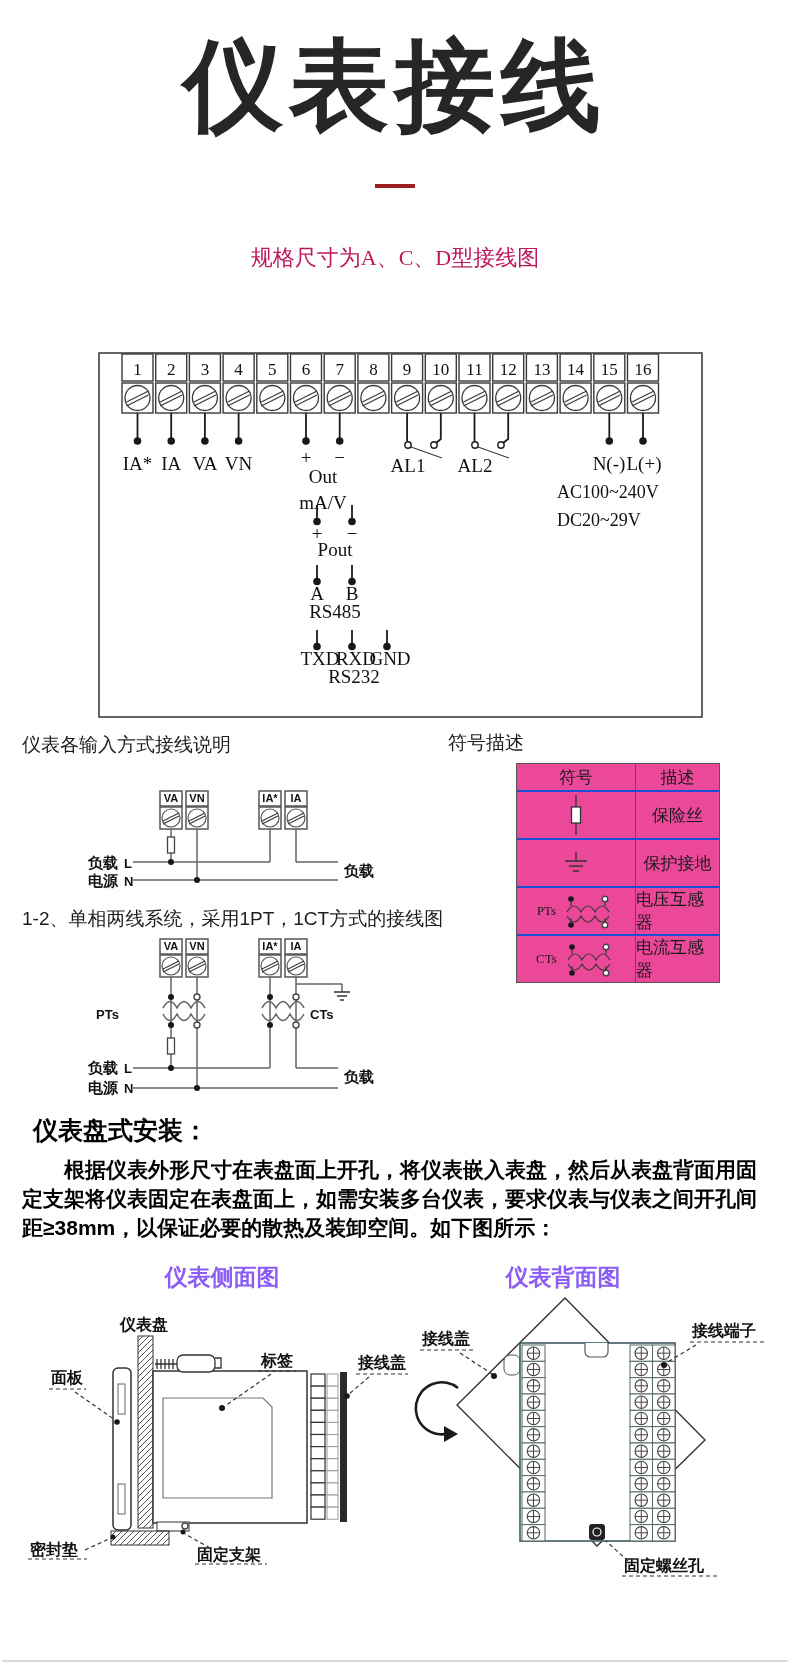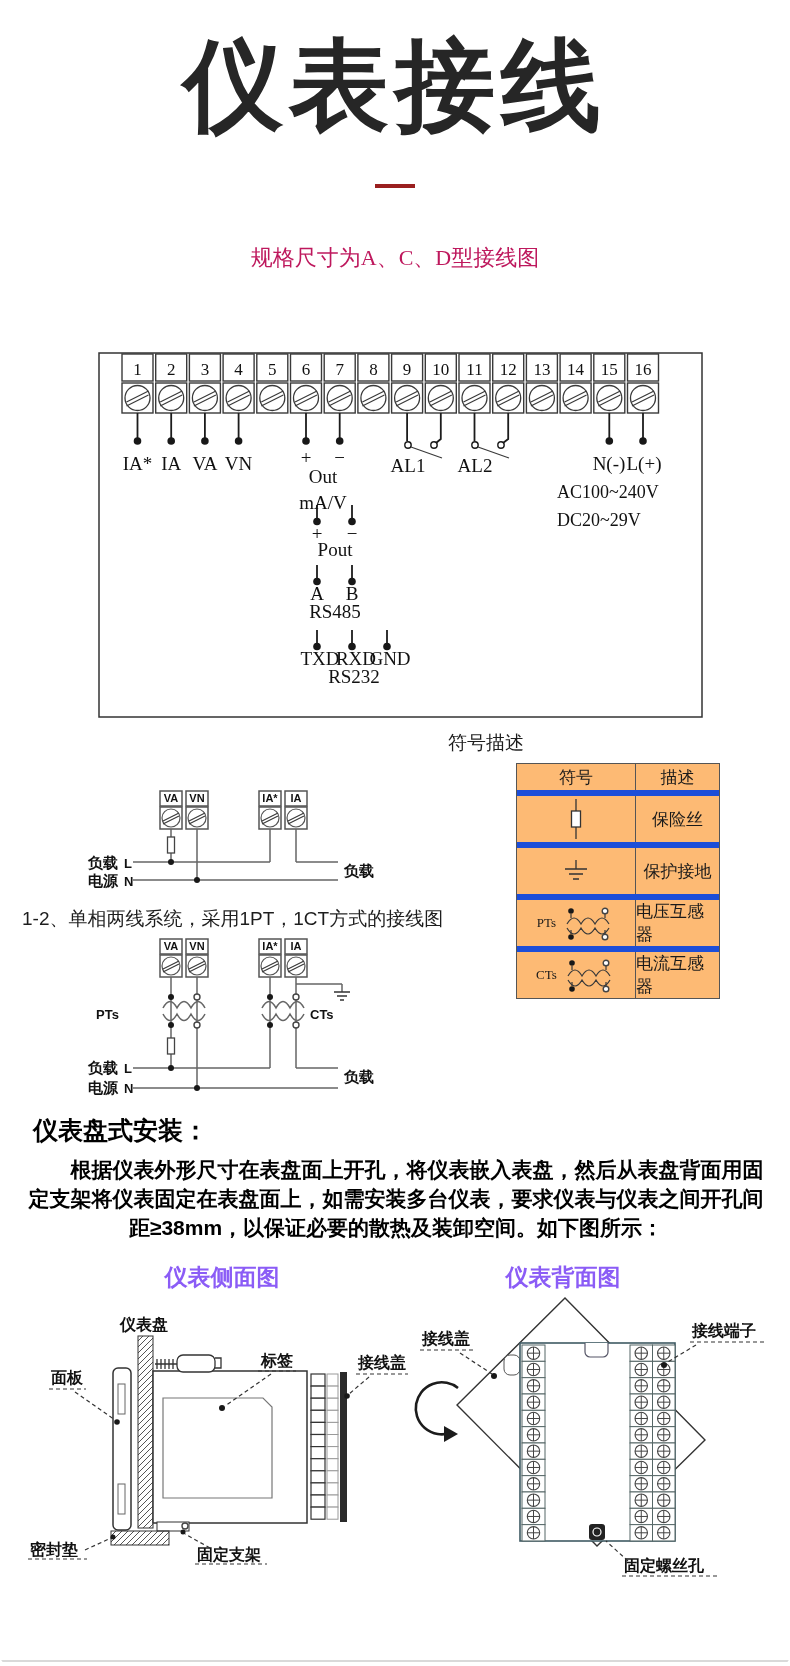--- a/index.html
+++ b/index.html
@@ -7,33 +7,33 @@
         font-family:"Liberation Sans",sans-serif;color:#1a1a1a;border-radius:11px;}
   .abs{position:absolute;}
   .title{left:0;right:0;top:28px;text-align:center;font-size:100px;line-height:1.15;
          font-weight:900;color:#262626;letter-spacing:6px;margin:0;}
   .red-rule{left:375px;top:184px;width:40px;height:4px;}
   .subtitle{left:0;right:0;top:243px;text-align:center;font-size:22px;
             font-family:"Liberation Serif",serif;color:#be185d;}
   .sec-label{font-size:19px;color:#1d1d1d;}
   .sym-title{left:448px;top:730px;font-size:19px;color:#1d1d1d;}
   
-  .symtable{left:516px;top:763px;width:202px;border:1px solid #555;background:#fdba74;}
-  .strow{display:flex;border-top:6px solid #1d4ed8;height:46px;}
+  .symtable{left:516px;top:763px;width:202px;border:1px solid #555;background:#ec4899;}
+  .strow{display:flex;border-top:2px solid #1d4ed8;height:46px;}
   .strow.shead{border-top:none;height:26px;}
   .sc1{width:118px;border-right:1px solid #555;display:flex;align-items:center;
        justify-content:center;gap:5px;}
   .sc2{flex:1;display:flex;align-items:center;justify-content:center;
        font-family:"Liberation Serif",serif;font-size:17px;}
   .shead .sc1,.shead .sc2{font-family:"Liberation Serif",serif;font-size:17px;}
   .tlbl{font-family:"Liberation Serif",serif;font-size:13px;}
   
   .inst-head{left:33px;top:1114px;font-size:25px;font-weight:bold;color:#000;}
   .inst-par{left:22px;top:1155px;width:748px;font-size:21px;line-height:29px;
-            text-indent:2em;color:#000;font-weight:600;text-align:center;}
+            text-indent:2em;color:#000;font-weight:600;}
   .dtitle{top:1262px;width:200px;text-align:center;font-size:23px;font-weight:bold;
           font-family:"Liberation Serif",serif;color:#8b5cf6;}
   .note{left:18px;top:1592px;width:760px;font-size:21px;color:#000;font-weight:600;z-index:5;}
   .bottom-rule{left:0;top:1660px;width:790px;height:2px;background:#d9d9d9;}
   
   svg{overflow:visible;}
   .boxline{fill:none;stroke:#333;stroke-width:1.5;}
   .w{stroke:#1c1c1c;stroke-width:1.8;fill:none;}
   .wd{stroke:#666;stroke-width:1.5;fill:none;}
   .w1{stroke:#3a3a3a;stroke-width:1.2;fill:none;}
@@ -235,20 +235,21 @@
     <text class="slabel" text-anchor="middle" x="237" y="204">Pout</text>
     <text class="slabel" text-anchor="middle" x="219" y="248">A</text>
     <text class="slabel" text-anchor="middle" x="254" y="248">B</text>
     <text class="slabel" text-anchor="middle" x="237" y="266">RS485</text>
     <text class="slabel" text-anchor="middle" x="222" y="313">TXD</text>
     <text class="slabel" text-anchor="middle" x="258" y="313">RXD</text>
     <text class="slabel" text-anchor="middle" x="292" y="313">GND</text>
     <text class="slabel" text-anchor="middle" x="256" y="331">RS232</text>
   </svg>
 
+  <div class="abs sec-label" style="left:22px;top:732px;">仪表各输入方式接线说明</div>
 
   <svg class="abs" style="left:60px;top:790px;" width="340" height="100" viewBox="0 0 340 100">
     <g>
       <rect class="mt" x="100" y="1" width="22" height="15"></rect>
         <text class="mtl" x="111" y="12" text-anchor="middle">VA</text>
       <rect class="mt" x="100" y="17" width="22" height="22"></rect>
         <circle class="mc" cx="111" cy="28" r="9"></circle>
         <path class="w1" d="M103,31 L119,23 M103,34 L119,26"></path>
     </g>
     <g>

